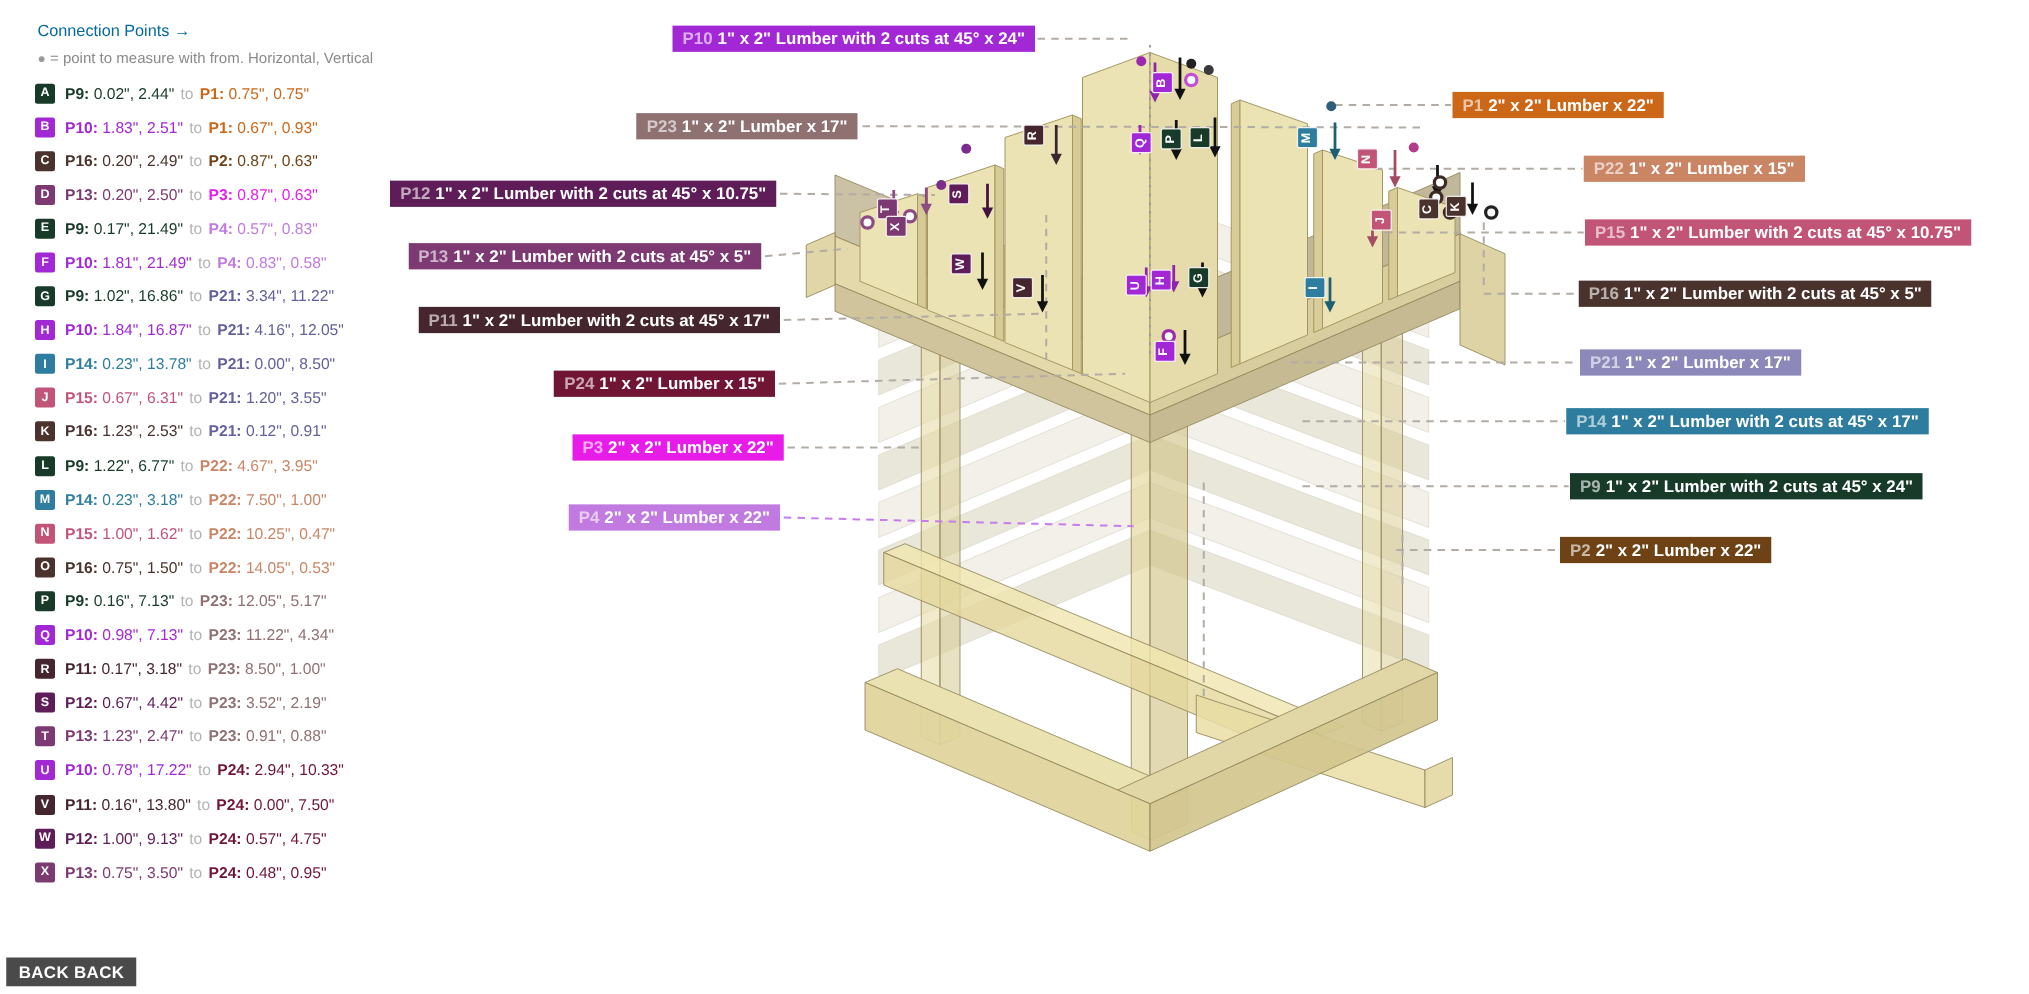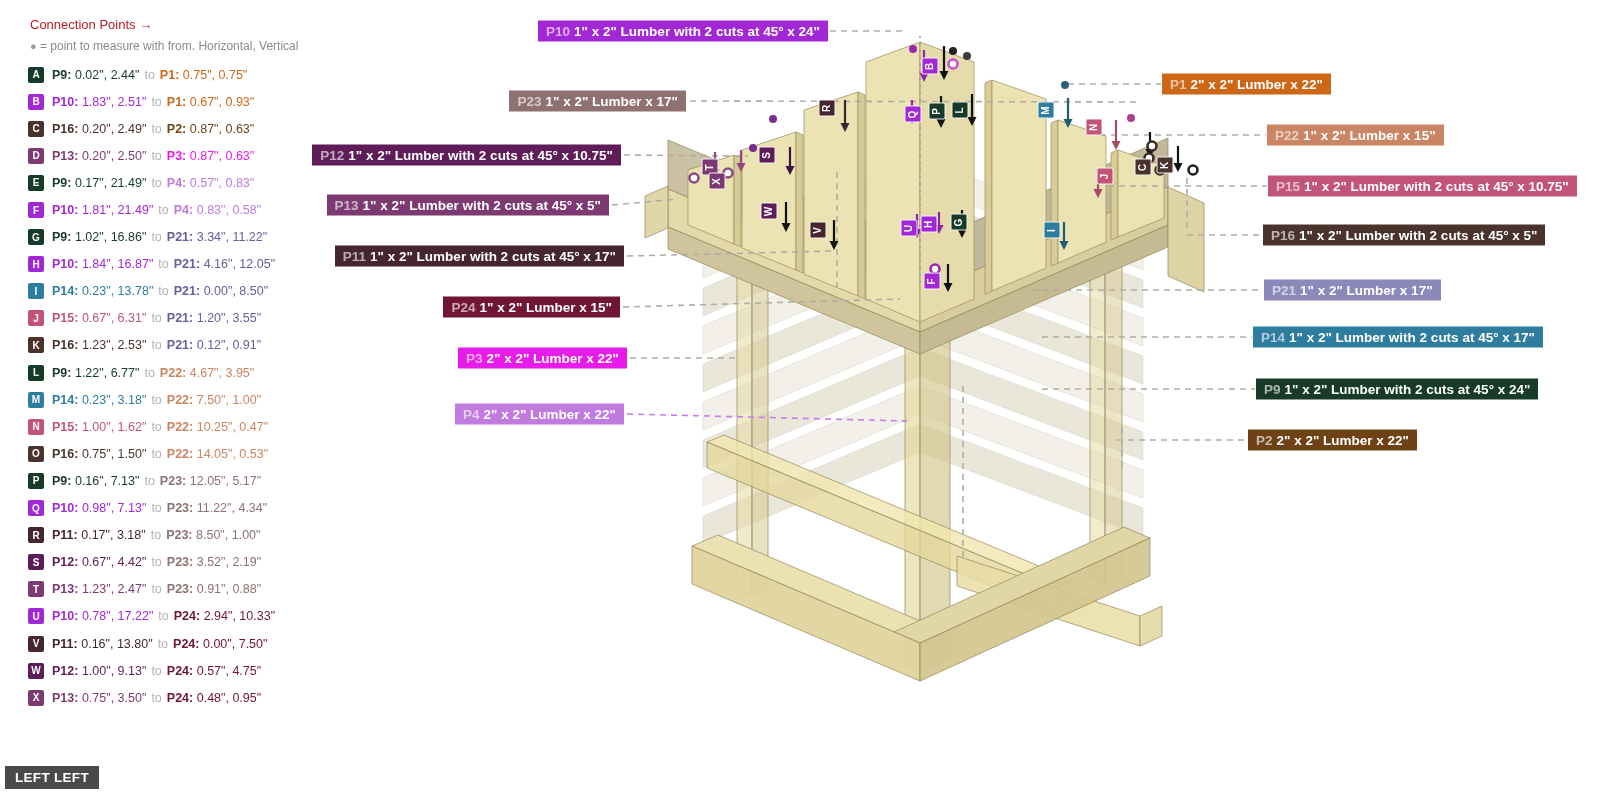--- a/index.html
+++ b/index.html
@@ -1,19 +1,19 @@
 <!DOCTYPE html>
 <html><head>
 <meta charset="utf-8">
 <style>
   html,body{margin:0;padding:0;background:#fff;}
   #app{position:relative;width:1623px;height:795px;background:#fff;overflow:hidden;
        font-family:"Liberation Sans",sans-serif;}
   
-  #page-title{position:absolute;left:30px;top:17px;font-size:13px;color:#b91c1c;}
+  #page-title{position:absolute;left:30px;top:17px;font-size:13px;color:#0369a1;}
   #legend{position:absolute;left:30px;top:39px;font-size:12px;color:#8a8a8a;}
   #legend .bullet{color:#9a9a9a;font-size:11px;}
   #connection-list{position:absolute;left:28px;top:61px;}
   .crow{height:27.1px;display:flex;align-items:center;font-size:12.5px;white-space:nowrap;}
   .chip{width:16px;height:16px;border-radius:2px;color:#fff;font-size:10px;font-weight:bold;
         display:inline-flex;align-items:center;justify-content:center;margin-right:8px;flex:0 0 16px;}
   .crow b{font-weight:bold;}
   .crow .vals{font-weight:normal;}
   .crow .to{color:#b3b3b3;margin:0 5px;font-weight:normal;}
   #view-button{position:absolute;left:5px;top:766px;background:#4a4a4a;color:#fff;border:none;
@@ -333,21 +333,21 @@
         <span class="to">to</span>
         <span style="color:#711535"><b>P24:</b> <span class="vals">0.57", 4.75"</span></span>
       </div>
       <div class="crow">
         <span class="chip" style="background:#7d3a72">X</span>
         <span style="color:#7d3a72"><b>P13:</b> <span class="vals">0.75", 3.50"</span></span>
         <span class="to">to</span>
         <span style="color:#711535"><b>P24:</b> <span class="vals">0.48", 0.95"</span></span>
       </div>
     </div>
-  <button id="view-button">LEFT LEFT</button>
+  <button id="view-button">BACK BACK</button>
 
   <div id="labels">
       <div class="plabel" style="background: rgb(162, 40, 214); top: 31px; right: 795px;"><span class="pid">P10</span><span>1" x 2" Lumber with 2 cuts at 45° x 24"</span></div>
       <div class="plabel" style="background: rgb(143, 113, 114); top: 101px; right: 937px;"><span class="pid">P23</span><span>1" x 2" Lumber x 17"</span></div>
       <div class="plabel" style="background: rgb(94, 29, 88); top: 155px; right: 1002px;"><span class="pid">P12</span><span>1" x 2" Lumber with 2 cuts at 45° x 10.75"</span></div>
       <div class="plabel" style="background: rgb(125, 58, 114); top: 205px; right: 1014px;"><span class="pid">P13</span><span>1" x 2" Lumber with 2 cuts at 45° x 5"</span></div>
       <div class="plabel" style="background: rgb(69, 38, 47); top: 256px; right: 999px;"><span class="pid">P11</span><span>1" x 2" Lumber with 2 cuts at 45° x 17"</span></div>
       <div class="plabel" style="background: rgb(113, 21, 53); top: 307px; right: 1003px;"><span class="pid">P24</span><span>1" x 2" Lumber x 15"</span></div>
       <div class="plabel" style="background: rgb(232, 28, 232); top: 358px; right: 996px;"><span class="pid">P3</span><span>2" x 2" Lumber x 22"</span></div>
       <div class="plabel" style="background: rgb(192, 122, 224); top: 414px; right: 999px;"><span class="pid">P4</span><span>2" x 2" Lumber x 22"</span></div>

